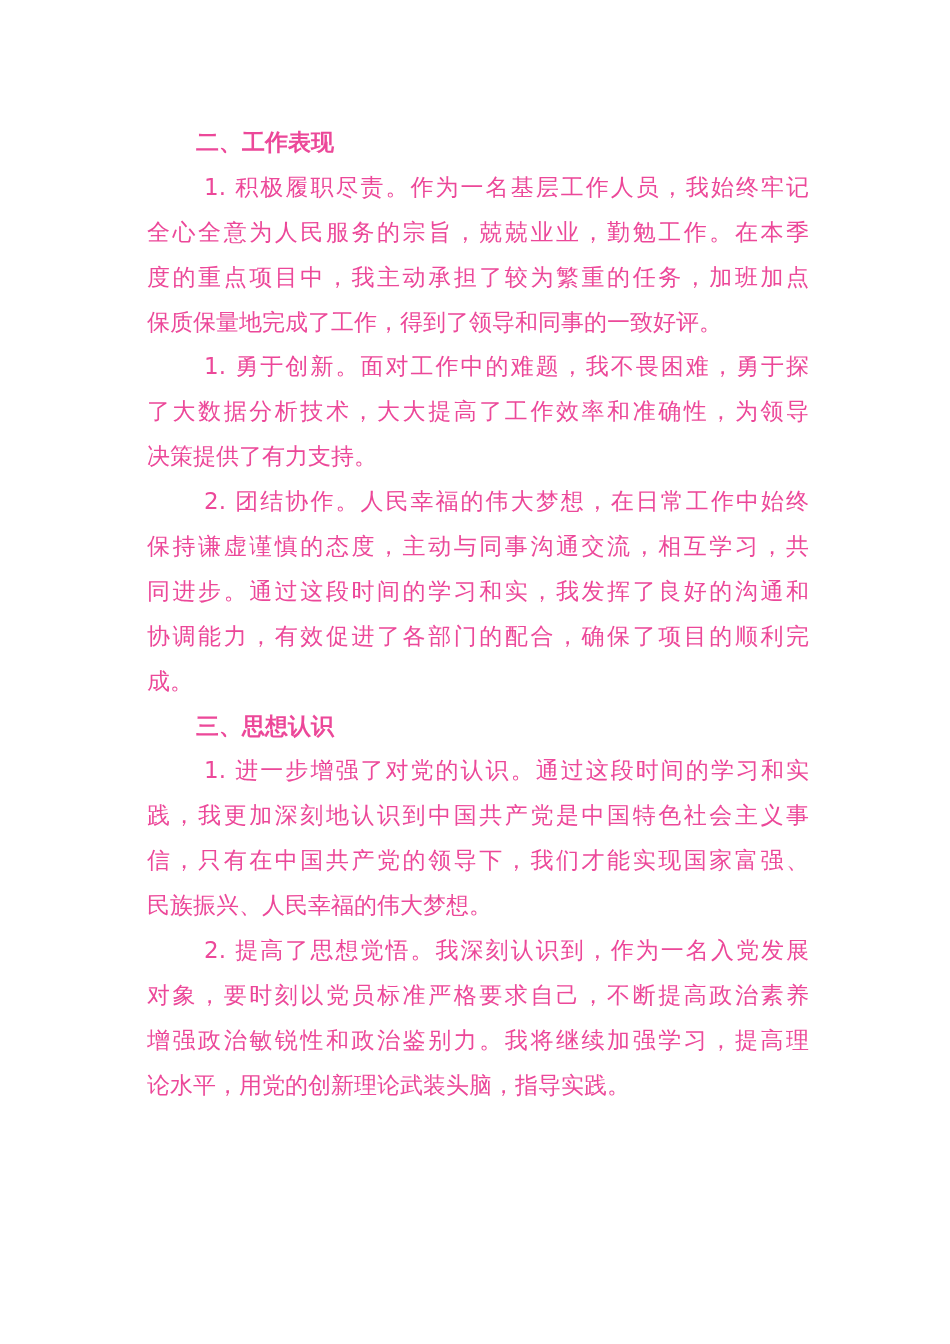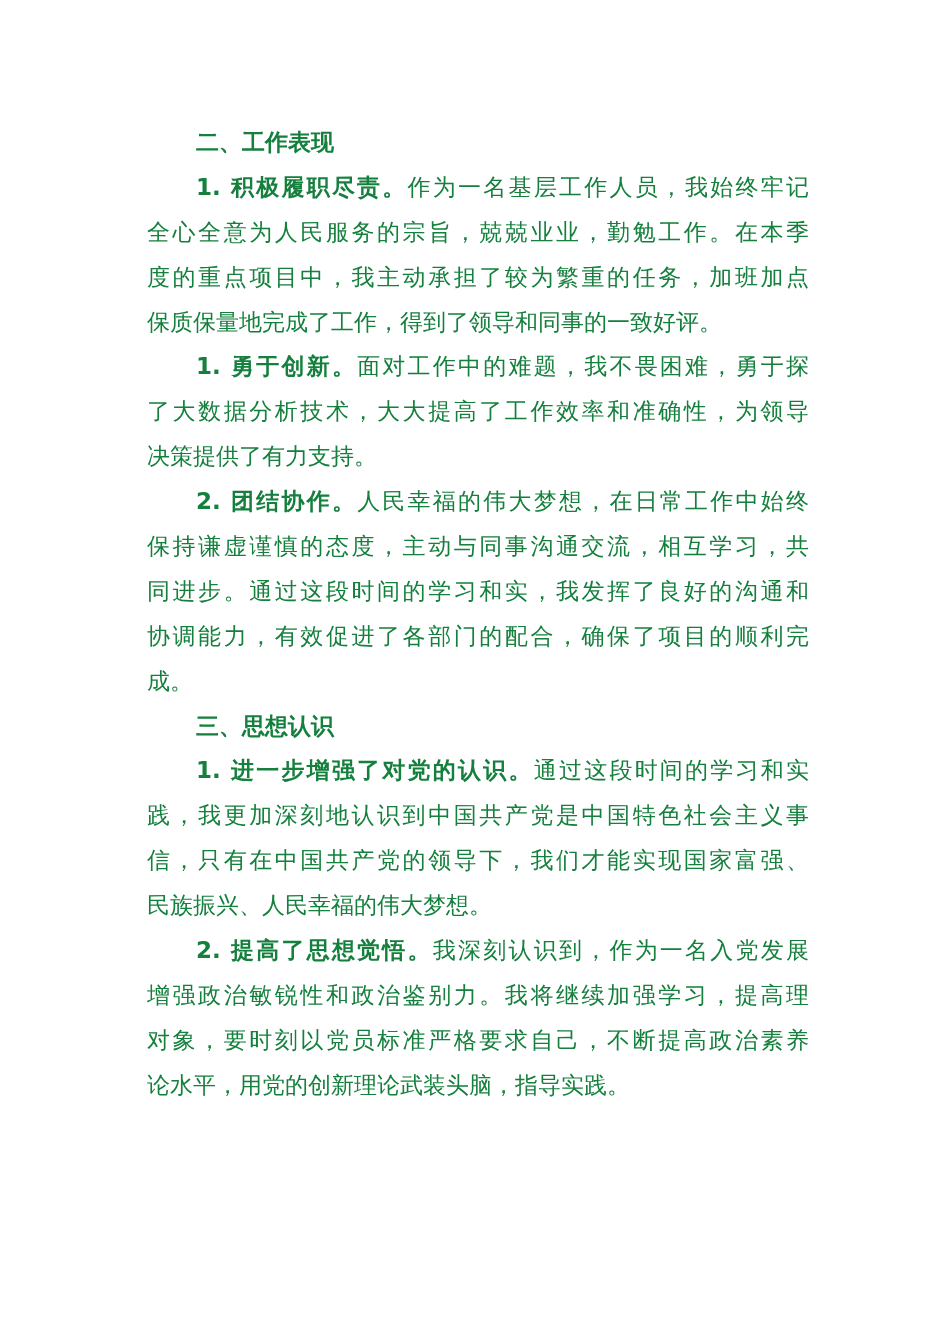--- a/index.html
+++ b/index.html
@@ -1,29 +1,29 @@
 <!DOCTYPE html>
 <html><head>
 <meta charset="utf-8">
 <style>
   html, body { margin: 0; padding: 0; background: #ffffff; }
   body { width: 950px; height: 1344px; position: relative; overflow: hidden; }
   .page {
     position: absolute; left: 147px; top: 120px; width: 662px;
     font-family: "DejaVu Sans", "Liberation Sans", sans-serif;
-    color: #15803d; font-size: 23px;
+    color: #ec4899; font-size: 23px;
   }
   .line {
     height: 44.9px; line-height: 44.9px; white-space: nowrap;
     text-align: justify; text-align-last: justify; letter-spacing: 0;
   }
   .line.last { text-align-last: left; }
   .indent { padding-left: 49px; }
   .heading { font-weight: bold; text-align-last: left; }
-  .lead { font-weight: bold; }
+  .lead { font-weight: normal; margin-left: 8px; }
 </style>
 </head>
 <body>
 
 <div class="page">
 
   <div class="line indent heading">二、工作表现</div>
 
   <div>
     <div class="line indent"><span class="lead">1. 积极履职尽责。</span><span>作为一名基层工作人员，我始终牢记</span></div>
@@ -50,18 +50,18 @@
 
   <div>
     <div class="line indent"><span class="lead">1. 进一步增强了对党的认识。</span><span>通过这段时间的学习和实</span></div>
     <div class="line">践，我更加深刻地认识到中国共产党是中国特色社会主义事</div>
     <div class="line">信，只有在中国共产党的领导下，我们才能实现国家富强、</div>
     <div class="line last">民族振兴、人民幸福的伟大梦想。</div>
   </div>
 
   <div>
     <div class="line indent"><span class="lead">2. 提高了思想觉悟。</span><span>我深刻认识到，作为一名入党发展</span></div>
+    <div class="line">对象，要时刻以党员标准严格要求自己，不断提高政治素养</div>
     <div class="line">增强政治敏锐性和政治鉴别力。我将继续加强学习，提高理</div>
-    <div class="line">对象，要时刻以党员标准严格要求自己，不断提高政治素养</div>
     <div class="line last">论水平，用党的创新理论武装头脑，指导实践。</div>
   </div>
 
 </div>
 
 </body></html>

